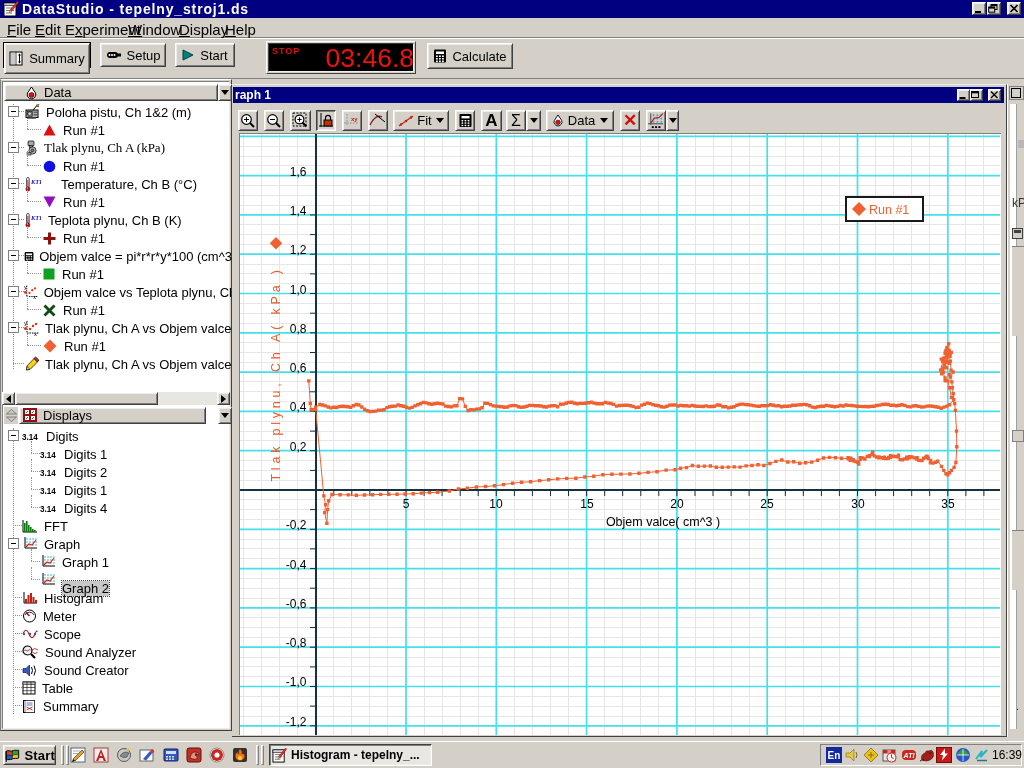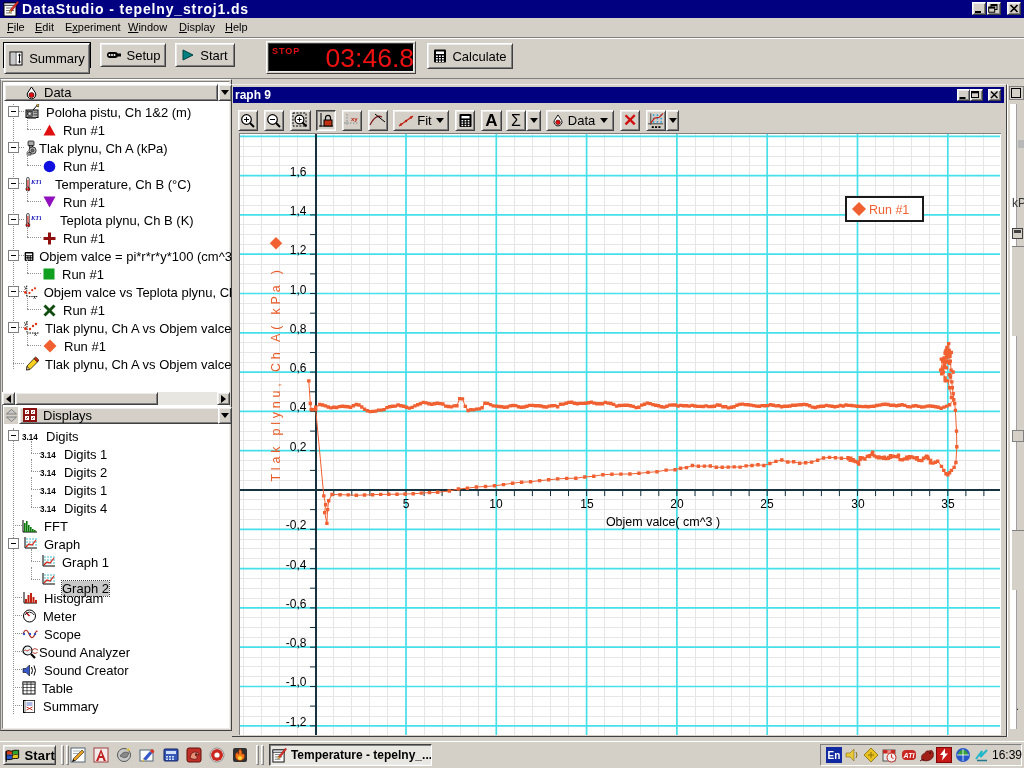--- a/index.html
+++ b/index.html
@@ -1,21 +1,21 @@
 <!DOCTYPE html>
 <html><head><meta charset="utf-8"><title>DataStudio</title><style>
 *{margin:0;padding:0;box-sizing:border-box;}
 body{width:1024px;height:768px;overflow:hidden;font-family:"Liberation Sans",sans-serif;background:#d4d0c8;position:relative;-webkit-font-smoothing:antialiased;}
 .abs{position:absolute;}
 .btn{background:#d4d0c8;border:1px solid;border-color:#fff #404040 #404040 #fff;box-shadow:inset 1px 1px 0 #ececec, inset -1px -1px 0 #808080;display:flex;align-items:center;justify-content:center;}
 .btnp{background:#d4d0c8;border:1px solid;border-color:#404040 #fff #fff #404040;box-shadow:inset 1px 1px 0 #808080, inset -1px -1px 0 #ececec;display:flex;align-items:center;justify-content:center;}
 .tb{font-size:13px;color:#000;}
 .cap{background:#000080;color:#fff;font-weight:bold;}
 .wbtn{width:14px;height:13px;background:#d4d0c8;border:1px solid;border-color:#fff #404040 #404040 #fff;box-shadow:inset 1px 1px 0 #ececec, inset -1px -1px 0 #808080;font-size:9px;line-height:10px;text-align:center;color:#000;font-weight:bold;}
-.mi{position:absolute;top:4px;font-size:11px;color:#000;}
+.mi{position:absolute;top:4px;font-size:15px;color:#000;}
 .mi u{text-decoration:underline;}
 .trow{position:absolute;height:18px;font-size:13px;color:#000;display:flex;align-items:center;}
 .ebox{position:absolute;width:11px;height:11px;background:#fff;border:1px solid #808080;font-size:9px;line-height:9px;text-align:center;color:#000;}
 svg{display:block;}
 </style></head><body>
 
 <div class="abs cap" style="left:0;top:0;width:1024px;height:18px;"></div>
 <svg class="abs" style="left:3px;top:1px;" width="16" height="16" viewBox="0 0 16 16">
  <rect x="1" y="2" width="12" height="13" fill="#fff" stroke="#000"></rect>
  <rect x="1" y="2" width="12" height="2.6" fill="#cfd4dc" stroke="#000" stroke-width=".6"></rect>
@@ -147,63 +147,63 @@
   </div>
 <div class="abs" style="left:19px;top:147px;width:5px;height:1px;border-top:1px dotted #909090;"></div>
 <div class="trow" style="left:24px;top:139px;width:208px;overflow:hidden;">
     <svg width="15" height="16" viewBox="0 0 15 16">
       <rect x="4" y="1" width="6" height="5" rx="1" fill="#a8a8a8" stroke="#000" stroke-width=".7"></rect>
       <rect x="5.5" y="5.5" width="3" height="3" fill="#909090" stroke="#000" stroke-width=".6"></rect>
       <circle cx="8.5" cy="10.5" r="3.6" fill="#b0b0b0" stroke="#000" stroke-width=".7"></circle>
       <circle cx="8.5" cy="10.5" r="1.4" fill="#707070" stroke="#000" stroke-width=".5"></circle>
       <rect x="3" y="12.5" width="4" height="2.6" fill="#989898" stroke="#000" stroke-width=".5"></rect>
     </svg>
-    <span style="white-space:nowrap;">Tlak plynu, Ch A (kPa)</span>
+    <span style="margin-left:5px;white-space:nowrap;font-family:Liberation Serif, serif;">Tlak plynu, Ch A (kPa)</span>
   </div>
 <div class="abs" style="left:27px;top:151px;width:1px;height:14px;border-left:1px dotted #909090;"></div>
 <div class="abs" style="left:27px;top:165px;width:14px;height:1px;border-top:1px dotted #909090;"></div>
 <div class="trow" style="left:43px;top:157px;">
     <svg width="13" height="13" viewBox="0 0 13 13">
       <circle cx="6.5" cy="6.5" r="5.8" fill="#1010e0"></circle>
     </svg>
     <span style="margin-left:7px;">Run #1</span>
   </div>
 <div class="ebox" style="left:8px;top:178px;">
     <div style="position:absolute;left:2px;top:4px;width:5px;height:1px;background:#000;"></div>
   </div>
 <div class="abs" style="left:19px;top:183px;width:5px;height:1px;border-top:1px dotted #909090;"></div>
 <div class="trow" style="left:24px;top:175px;width:208px;overflow:hidden;">
     <svg width="17" height="16" viewBox="0 0 17 16">
       <rect x="2.6" y="1.5" width="2.6" height="10" rx="1.3" fill="#fff" stroke="#000" stroke-width=".7"></rect>
       <rect x="3.4" y="4" width="1" height="8" fill="#e01010"></rect>
       <circle cx="3.9" cy="13" r="2" fill="#e01010" stroke="#000" stroke-width=".6"></circle>
       <text x="7" y="8" font-size="6.5" font-style="italic" font-weight="bold" fill="#2020c0" font-family="Liberation Serif,serif">KTD</text>
     </svg>
-    <span style="margin-left:14px;white-space:nowrap;">Temperature, Ch B (°C)</span>
+    <span style="margin-left:20px;white-space:nowrap;">Temperature, Ch B (°C)</span>
   </div>
 <div class="abs" style="left:27px;top:187px;width:1px;height:14px;border-left:1px dotted #909090;"></div>
 <div class="abs" style="left:27px;top:201px;width:14px;height:1px;border-top:1px dotted #909090;"></div>
 <div class="trow" style="left:43px;top:193px;">
     <svg width="13" height="12" viewBox="0 0 13 12">
       <path d="M0.5,0.5 L12.5,0.5 6.5,11.5z" fill="#9010c0"></path>
     </svg>
     <span style="margin-left:7px;">Run #1</span>
   </div>
 <div class="ebox" style="left:8px;top:214px;">
     <div style="position:absolute;left:2px;top:4px;width:5px;height:1px;background:#000;"></div>
   </div>
 <div class="abs" style="left:19px;top:219px;width:5px;height:1px;border-top:1px dotted #909090;"></div>
 <div class="trow" style="left:24px;top:211px;width:208px;overflow:hidden;">
     <svg width="17" height="16" viewBox="0 0 17 16">
       <rect x="2.6" y="1.5" width="2.6" height="10" rx="1.3" fill="#fff" stroke="#000" stroke-width=".7"></rect>
       <rect x="3.4" y="4" width="1" height="8" fill="#e01010"></rect>
       <circle cx="3.9" cy="13" r="2" fill="#e01010" stroke="#000" stroke-width=".6"></circle>
       <text x="7" y="8" font-size="6.5" font-style="italic" font-weight="bold" fill="#2020c0" font-family="Liberation Serif,serif">KTD</text>
     </svg>
-    <span style="margin-left:19px;white-space:nowrap;">Teplota plynu, Ch B (K)</span>
+    <span style="margin-left:7px;white-space:nowrap;">Teplota plynu, Ch B (K)</span>
   </div>
 <div class="abs" style="left:27px;top:223px;width:1px;height:14px;border-left:1px dotted #909090;"></div>
 <div class="abs" style="left:27px;top:237px;width:14px;height:1px;border-top:1px dotted #909090;"></div>
 <div class="trow" style="left:43px;top:229px;">
     <svg width="13" height="13" viewBox="0 0 13 13">
       <path d="M5,0.5h3v4.5h4.5v3H8v4.5H5V8H0.5V5H5z" fill="#901010"></path>
     </svg>
     <span style="margin-left:7px;">Run #1</span>
   </div>
 <div class="ebox" style="left:8px;top:250px;">
@@ -307,21 +307,21 @@
     </svg>
   </div>
 <div class="abs btn" style="left:15px;top:392px;width:143px;height:13px;"></div>
 
 <div class="abs" style="left:4px;top:407px;width:14px;height:17px;background:#d4d0c8;display:flex;align-items:center;justify-content:center;">
     <svg width="11" height="13" viewBox="0 0 11 13">
       <path d="M5.5,0.5 L10.5,5 0.5,5z" fill="#c8c8c8" stroke="#606060" stroke-width=".7"></path>
       <path d="M5.5,12.5 L0.5,8 10.5,8z" fill="#c8c8c8" stroke="#606060" stroke-width=".7"></path>
     </svg>
   </div>
-<div class="abs btn" style="left:19px;top:407px;width:210px;height:17px;justify-content:flex-start;">
+<div class="abs btn" style="left:19px;top:407px;width:187px;height:17px;justify-content:flex-start;">
  <svg width="15" height="15" viewBox="0 0 15 15" style="margin-left:3px;">
       <rect x="1" y="1" width="12" height="12" fill="#fff" stroke="#8b1010" stroke-width="2"></rect>
       <line x1="7" y1="1" x2="7" y2="13" stroke="#8b1010" stroke-width="2"></line>
       <line x1="1" y1="7" x2="13" y2="7" stroke="#8b1010" stroke-width="2"></line>
       <path d="M3,5 l2,-2 M9,5 l2,-2 M3,11 l2,-2 M9,11 l2,-2" stroke="#8b1010" stroke-width=".8"></path>
     </svg>
  <span style="font-size:13px;margin-left:5px;">Displays</span>
   </div>
 <div class="abs btn" style="left:218px;top:407px;width:14px;height:17px;">
     <svg width="8" height="5" viewBox="0 0 8 5">
@@ -494,21 +494,21 @@
     <span style="margin-left:6px;">Scope</span>
   </div>
 <div class="abs" style="left:13px;top:651px;width:9px;height:1px;border-top:1px dotted #909090;"></div>
 <div class="trow" style="left:22px;top:643px;">
     <svg width="17" height="14" viewBox="0 0 17 14">
       <circle cx="5.5" cy="5.5" r="4.5" fill="#e8f4f8" stroke="#000" stroke-width="1.2"></circle>
       <path d="M2.5,6 C3.5,3 5,8 6.5,5 7.5,3.5 8,6 8.5,5" stroke="#c02010" fill="none"></path>
       <path d="M9,9 L13,13" stroke="#000" stroke-width="2.2"></path>
       <path d="M10,5 q3,-3 6,0 M10.5,7.5 q2.5,2 5,0" stroke="#b03020" fill="none" stroke-width=".9"></path>
     </svg>
-    <span style="">Sound Analyzer</span>
+    <span style="margin-left:6px;">Sound Analyzer</span>
   </div>
 <div class="abs" style="left:13px;top:669px;width:9px;height:1px;border-top:1px dotted #909090;"></div>
 <div class="trow" style="left:22px;top:661px;">
     <svg width="16" height="13" viewBox="0 0 16 13">
       <path d="M1,4.5 h3 l3.5,-3.5 v11 L4,8.5 H1z" fill="#3858c8" stroke="#000" stroke-width=".6"></path>
       <path d="M9.5,3 q2,3.5 0,7 M12,1.5 q3,5 0,10" stroke="#000" fill="none" stroke-width="1"></path>
     </svg>
     <span style="margin-left:6px;">Sound Creator</span>
   </div>
 <div class="abs" style="left:13px;top:687px;width:9px;height:1px;border-top:1px dotted #909090;"></div>
@@ -527,21 +527,21 @@
 <div class="trow" style="left:22px;top:697px;">
     <svg width="15" height="15" viewBox="0 0 15 15">
       <rect x="1.5" y="1.5" width="11" height="12" fill="#fff" stroke="#000"></rect>
       <rect x="3" y="1.5" width="9.5" height="12" fill="#fff" stroke="#000" stroke-width=".5"></rect>
       <path d="M4.5,4 h6 M4.5,6 h6" stroke="#3050c0" stroke-width=".8"></path>
       <path d="M4.5,8 l6,3 M10.5,8 l-6,3" stroke="#c02010" stroke-width=".9"></path>
     </svg>
     <span style="margin-left:6px;">Summary</span>
   </div>
 <div class="abs" style="left:232px;top:84px;width:775px;height:653px;background:#d4d0c8;border-top:1px solid #ececec;border-right:1px solid #404040;border-bottom:1px solid #404040;"></div>
-<div class="abs cap" style="left:233px;top:87px;width:771px;height:16px;font-size:12px;"><span style="position:relative;top:1px;left:2px;">raph 9</span></div>
+<div class="abs cap" style="left:233px;top:87px;width:771px;height:16px;font-size:12px;"><span style="position:relative;top:1px;left:2px;">raph 1</span></div>
 <div class="abs wbtn" style="left:957px;top:89px;width:13px;height:12px;">
     <svg width="11" height="10" viewBox="0 0 11 10">
       <rect x="1.5" y="7" width="6" height="2" fill="#000"></rect>
     </svg>
   </div>
 <div class="abs wbtn" style="left:970px;top:89px;width:13px;height:12px;">
     <svg width="8" height="7" viewBox="0 0 8 7" style="margin-top:1px;">
       <rect x="0.5" y="0.5" width="7" height="6" fill="none" stroke="#000"></rect>
       <rect x="0.5" y="0.5" width="7" height="1.8" fill="#000"></rect>
     </svg>
@@ -805,21 +805,21 @@
 <div class="abs btnp" style="left:269px;top:744px;width:163px;height:22px;justify-content:flex-start;background:#e9e7e1;font-size:12px;font-weight:bold;">
     <svg width="15" height="15" viewBox="0 0 16 16" style="margin:0 4px 0 2px;">
       <rect x="1" y="2" width="12" height="13" fill="#fff" stroke="#000"></rect>
       <rect x="1" y="2" width="12" height="2.6" fill="#cfd4dc" stroke="#000" stroke-width=".6"></rect>
       <line x1="3" y1="7" x2="11" y2="7" stroke="#777"></line>
       <line x1="3" y1="9.5" x2="11" y2="9.5" stroke="#777"></line>
       <line x1="3" y1="12" x2="9" y2="12" stroke="#777"></line>
       <path d="M14.5,0 L7,9 8.6,10.4 15.6,1.4z" fill="#e8302a" stroke="#7a1010" stroke-width=".5"></path>
       <path d="M7,9 6.2,11.6 8.8,10.6z" fill="#f7d34a" stroke="#7a5b10" stroke-width=".5"></path>
     </svg>
-    <span style="white-space:nowrap;overflow:hidden;">Temperature - tepelny_...</span>
+    <span style="white-space:nowrap;overflow:hidden;">Histogram - tepelny_...</span>
   </div>
 <div class="abs" style="left:820px;top:744px;width:202px;height:22px;border:1px solid;border-color:#808080 #fff #fff #808080;background:#d4d0c8;"></div>
 <svg class="abs" style="left:826px;top:747px;" width="16" height="16" viewBox="0 0 16 16">
     <rect width="16" height="16" fill="#1028a0"></rect>
     <text x="8" y="12" text-anchor="middle" font-size="10" font-weight="bold" fill="#fff">En</text>
   </svg>
 <svg class="abs" style="left:844px;top:747px;" width="16" height="16" viewBox="0 0 16 16">
     <path d="M2,6 h4 l4,-4 v12 l-4,-4 H2z" fill="#e8c838" stroke="#806818" stroke-width=".6"></path>
     <path d="M12,5 q2,3 0,6" stroke="#806818" fill="none"></path>
   </svg>

